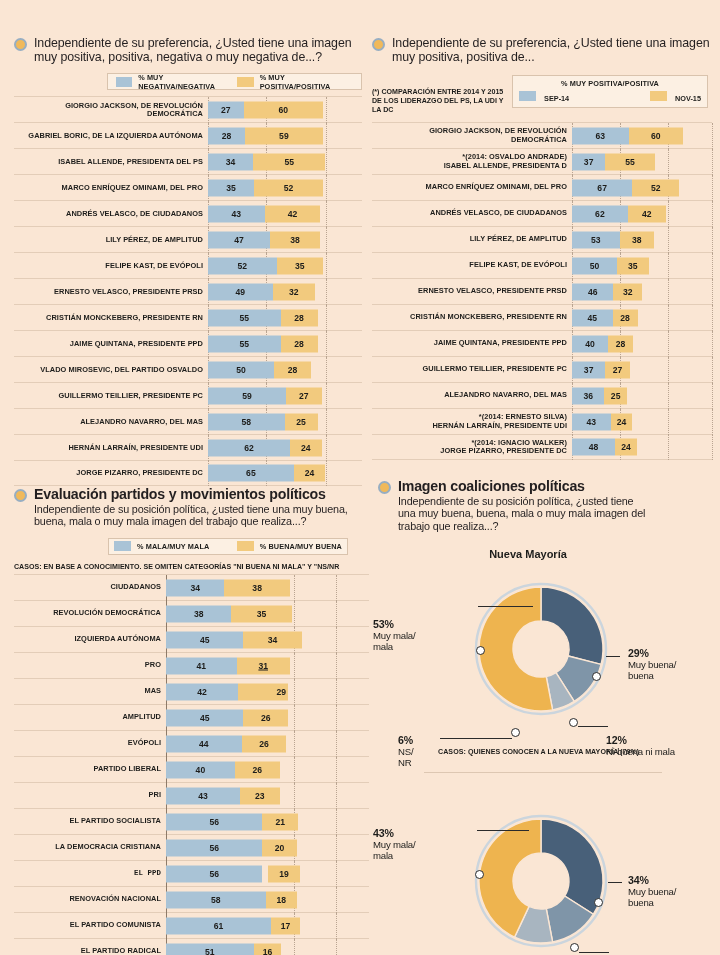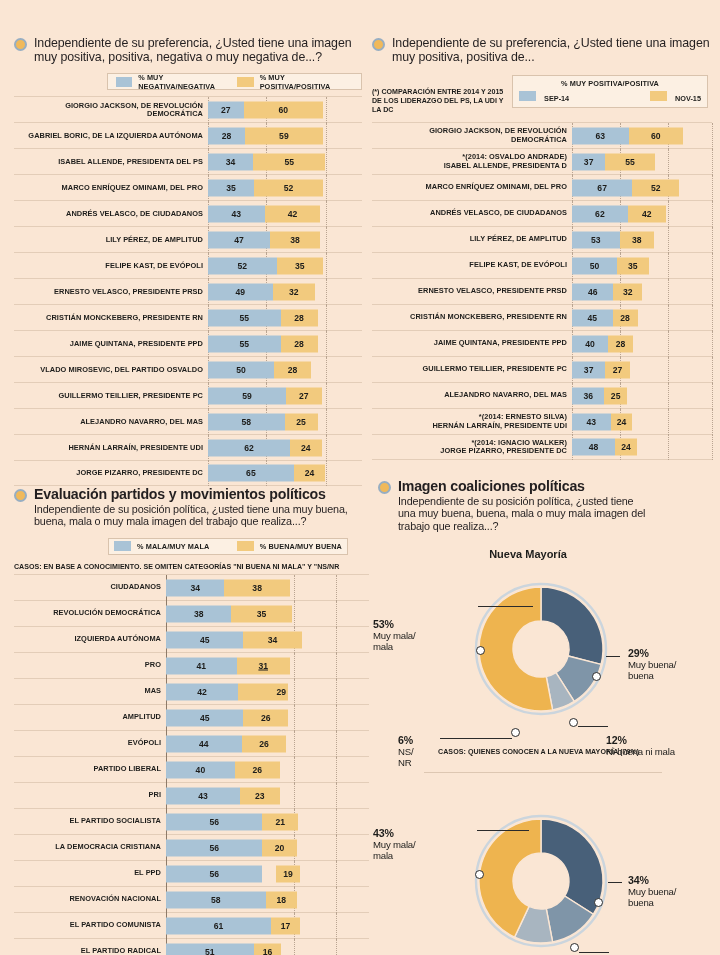--- a/index.html
+++ b/index.html
@@ -736,30 +736,30 @@
             <div class="axisline" style="left: 0px;"></div>
             <div class="seg seg-neg" style="left: 0px; width: 96.32px;">
               <span>56</span>
             </div>
             <div class="seg seg-pos" style="left: 96.32px; width: 34.4px;">
               <span>20</span>
             </div>
           </div>
         </div>
         <div class="brow">
-          <div class="blabel" style="width: 152px;"><span>EL PPD</span></div>
+          <div class="blabel" style="width: 152px; font-family: Liberation Mono, monospace;"><span>EL PPD</span></div>
           <div class="btrack">
             <div class="vline" style="left: 0px;"></div>
             <div class="vline" style="left: 128px;"></div>
             <div class="vline" style="left: 170px;"></div>
             <div class="axisline" style="left: 0px;"></div>
             <div class="seg seg-neg" style="left: 0px; width: 96.32px;">
               <span>56</span>
             </div>
-            <div class="seg seg-pos" style="left: 110px; width: 24px; align-items: center;">
+            <div class="seg seg-pos" style="left: 102px; width: 32px; align-items: center;">
               <span>19</span>
             </div>
           </div>
         </div>
         <div class="brow">
           <div class="blabel" style="width: 152px;"><span>RENOVACIÓN NACIONAL</span></div>
           <div class="btrack">
             <div class="vline" style="left: 0px;"></div>
             <div class="vline" style="left: 128px;"></div>
             <div class="vline" style="left: 170px;"></div>

